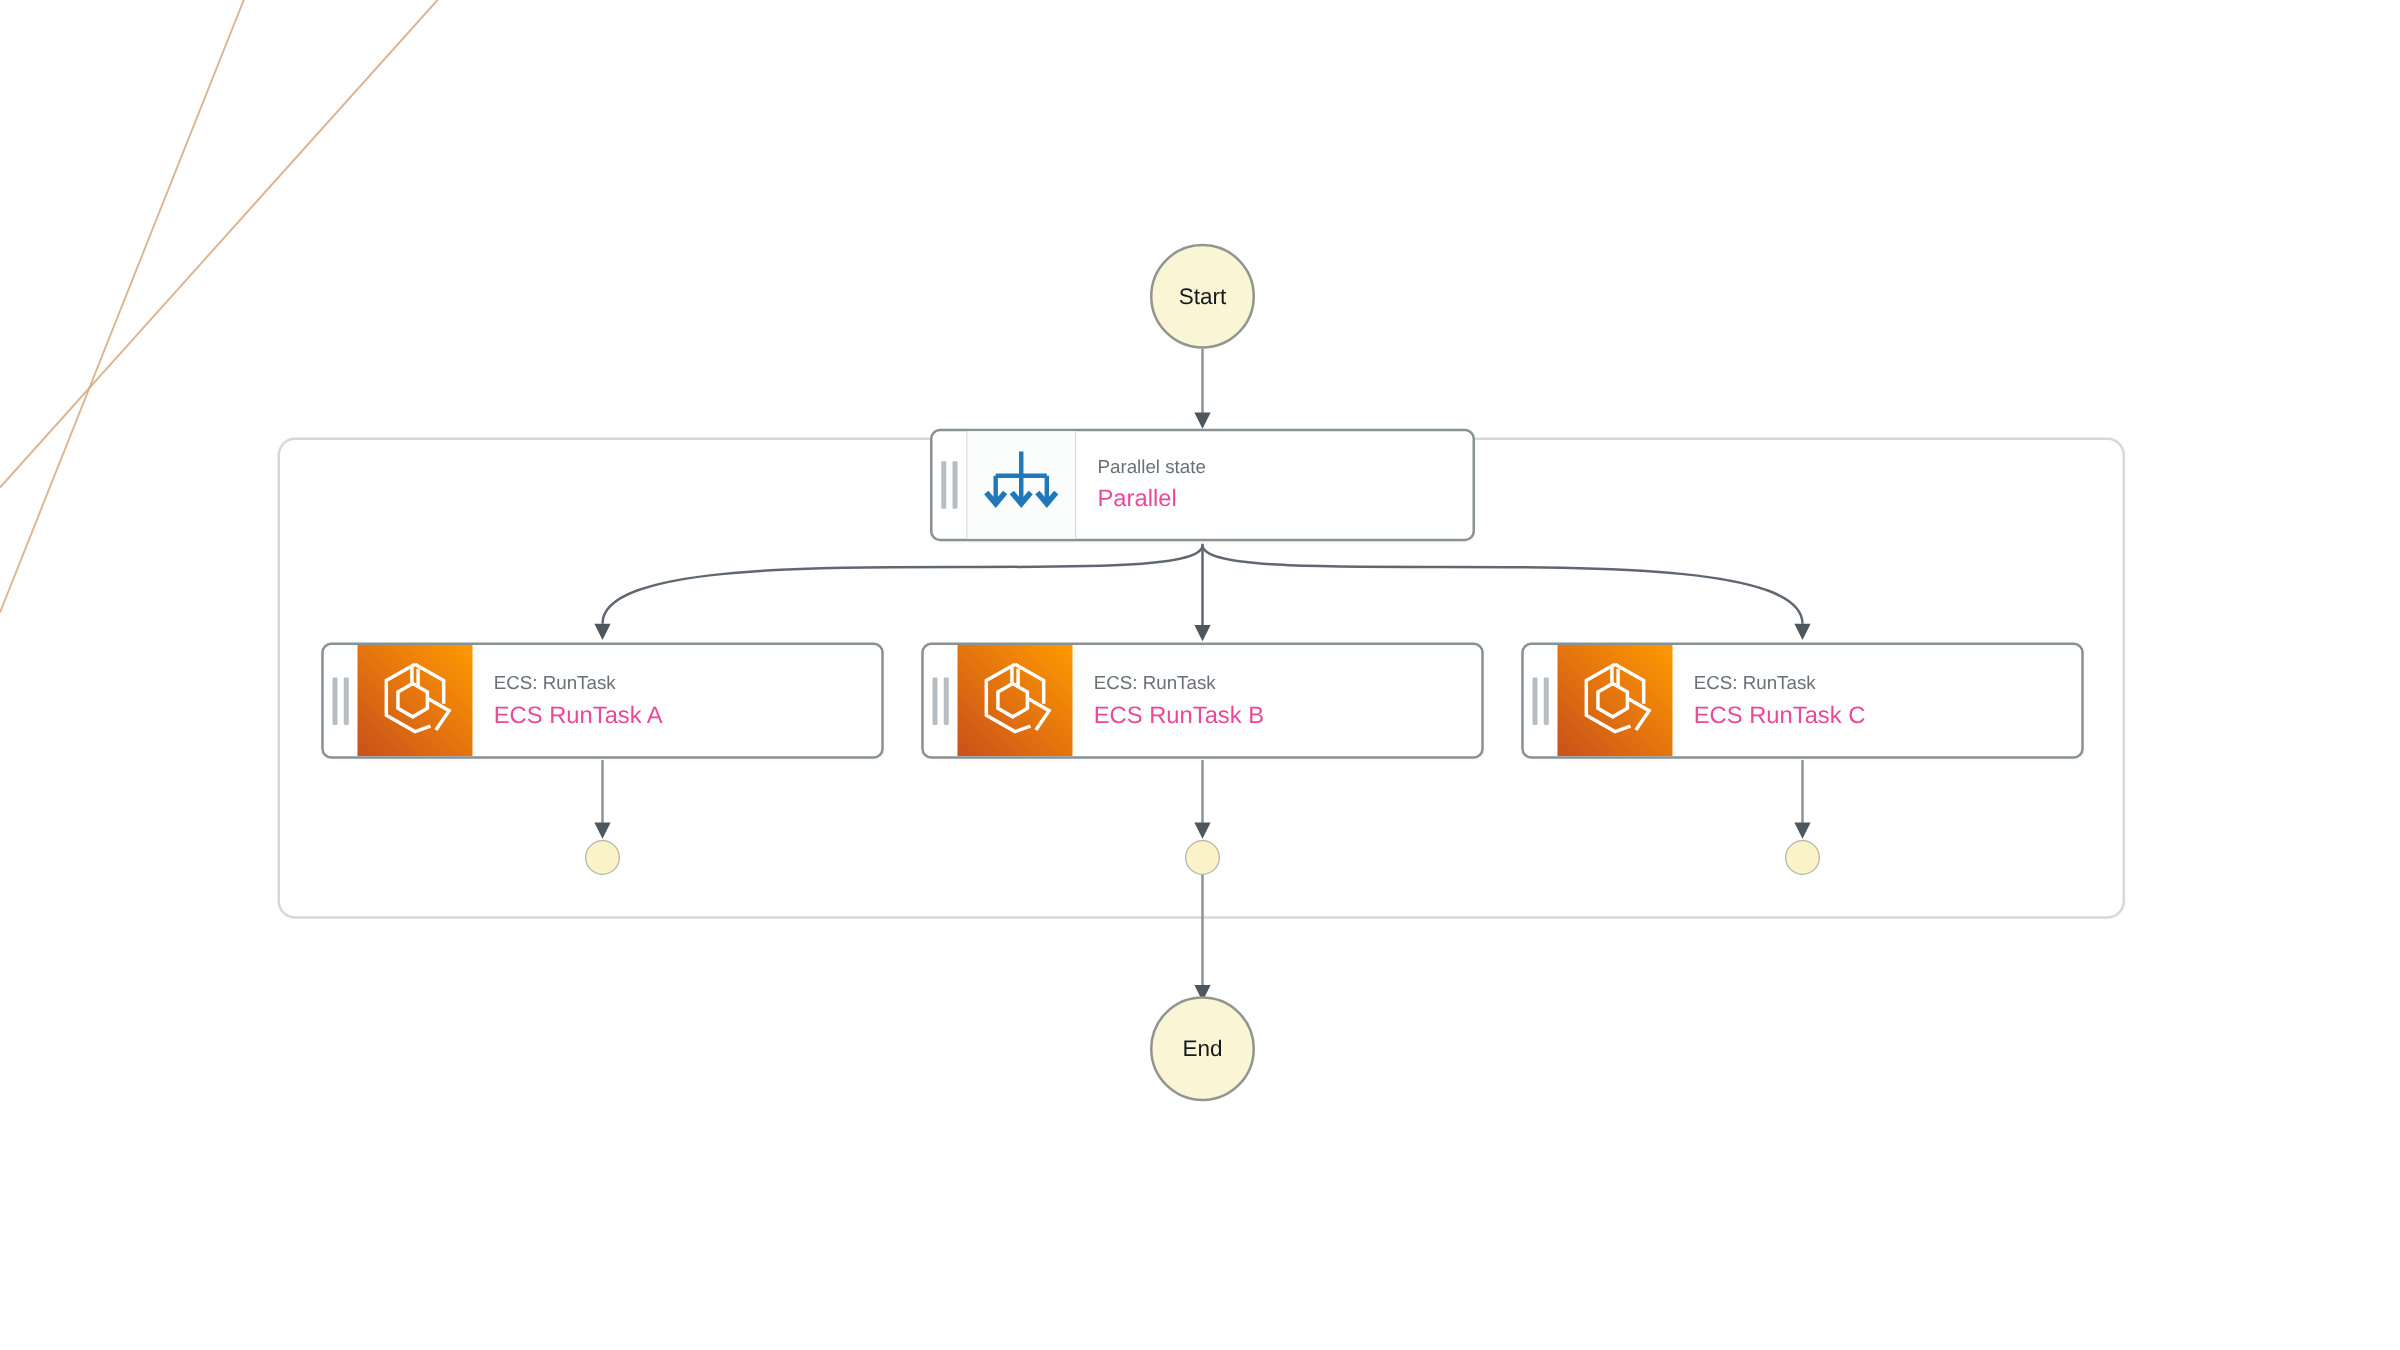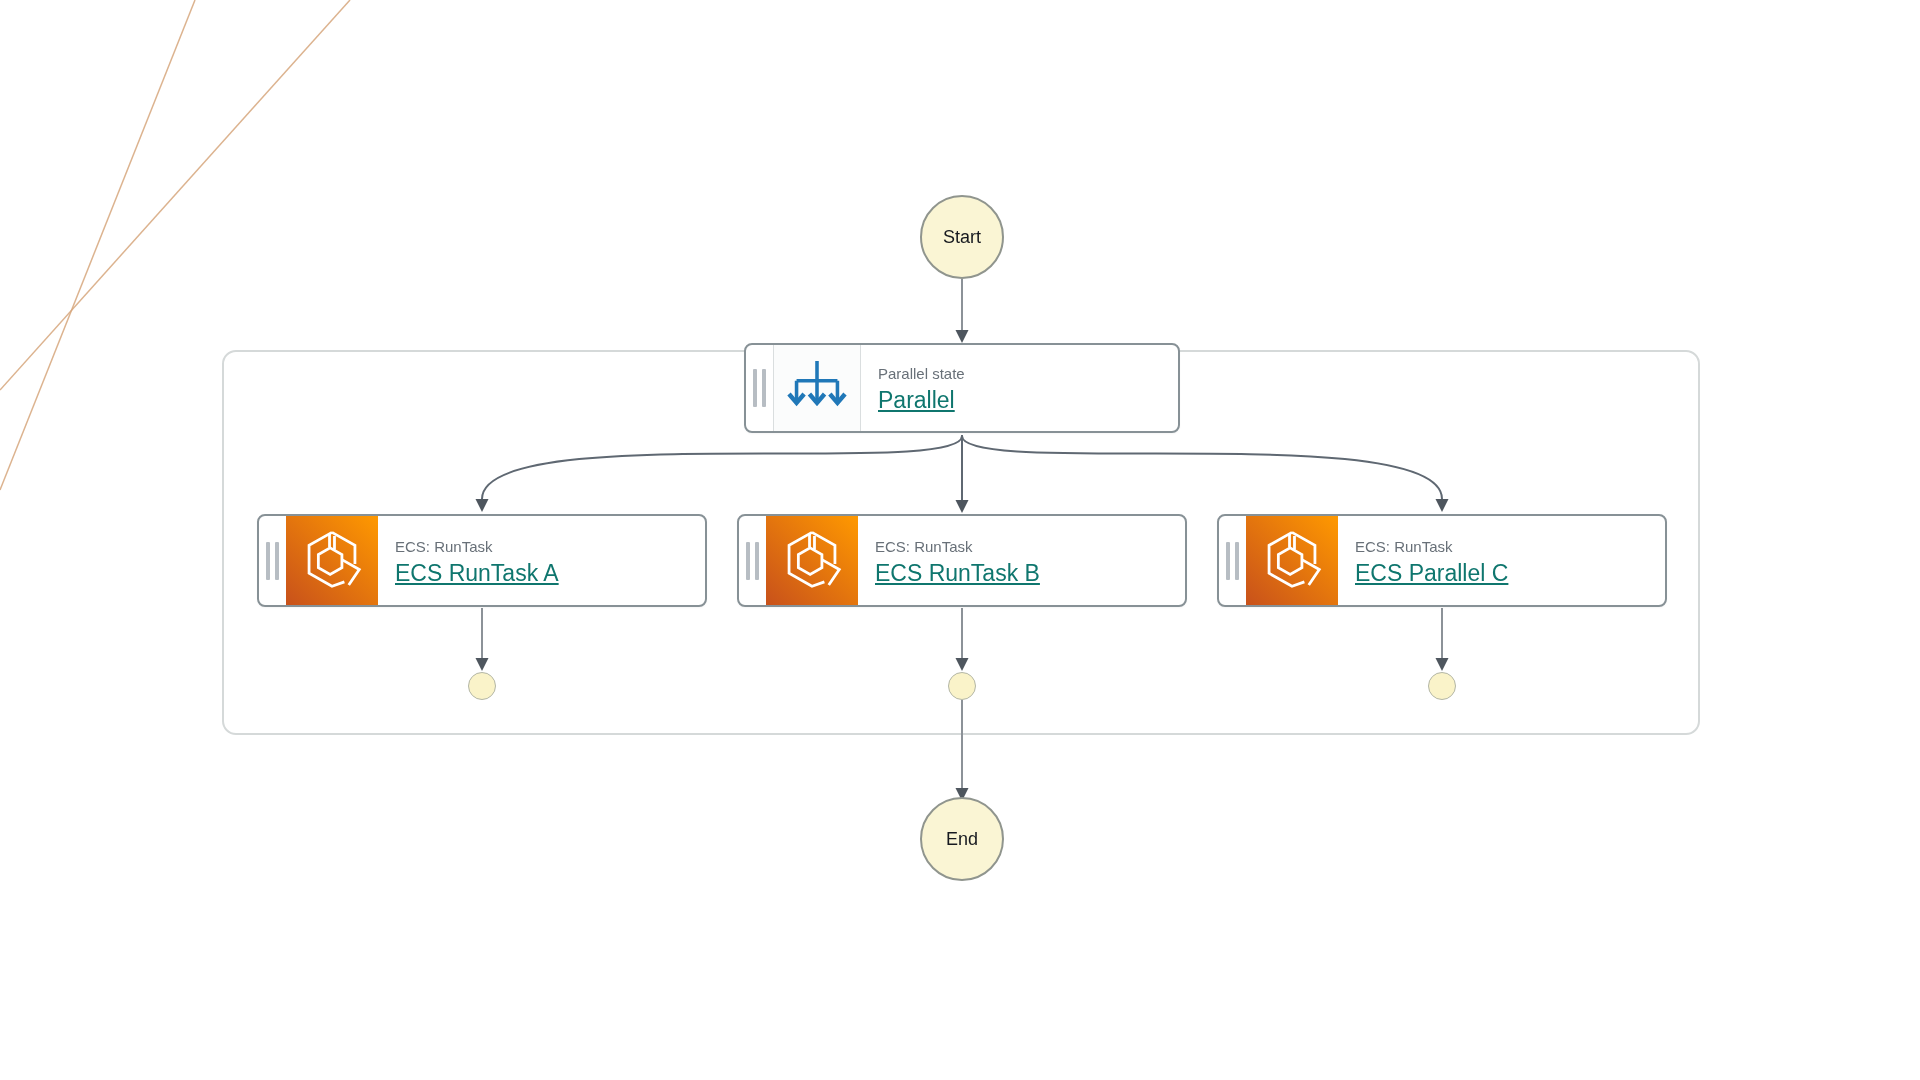--- a/index.html
+++ b/index.html
@@ -28,21 +28,21 @@
 
   .icon-tile-parallel { width:88px; flex:0 0 88px; background:#fbfcfc;
                         border-left:1px solid #dadedf; border-right:1px solid #dadedf;
                         display:flex; align-items:center; justify-content:center; }
   .icon-tile-ecs { width:92px; flex:0 0 92px;
                    background:linear-gradient(45deg,#C8511B,#FF9900);
                    display:flex; align-items:center; justify-content:center; }
 
   .node-text { display:flex; flex-direction:column; justify-content:center; padding-left:17px; gap:7px; min-width:0; }
   .type-label { font-size:15px; line-height:17px; color:#687078; white-space:nowrap; }
-  .name-label { font-size:23px; line-height:22px; color:#0f766e; white-space:nowrap;text-decoration:underline; }
+  .name-label { font-size:19px; line-height:22px; color:#ec4899; white-space:nowrap; }
 
   
   .terminal { position:absolute; width:84px; height:84px; border-radius:50%;
               background:#faf5d4; border:2px solid #90958e; z-index:3;
               display:flex; align-items:center; justify-content:center;
               font-size:18px; color:#16191f; }
   .terminal-start { left:920px; top:195px; }
   .terminal-end   { left:920px; top:797px; }
 
   
@@ -167,21 +167,21 @@
           <path d="M50 7 L87 28 L87 58"></path>
           <path d="M70 87 L50 94 L13 73 L13 28 L50 7"></path>
           <path d="M47 32 L66 43 L66 64 L47 75 L28 64 L28 43 Z"></path>
           <path d="M46 9 V31 M54 13 V35"></path>
           <path d="M66 51 L94 67 L77 92"></path>
         </svg>
       </span>
     </div>
     <div class="node-text">
       <span class="type-label">ECS: RunTask</span>
-      <span class="name-label">ECS Parallel C</span>
+      <span class="name-label">ECS RunTask C</span>
     </div>
   </div>
 
   <div class="dot dot-a"></div>
   <div class="dot dot-b"></div>
   <div class="dot dot-c"></div>
 
   <div class="terminal terminal-end">
     <span>End</span>
   </div>

